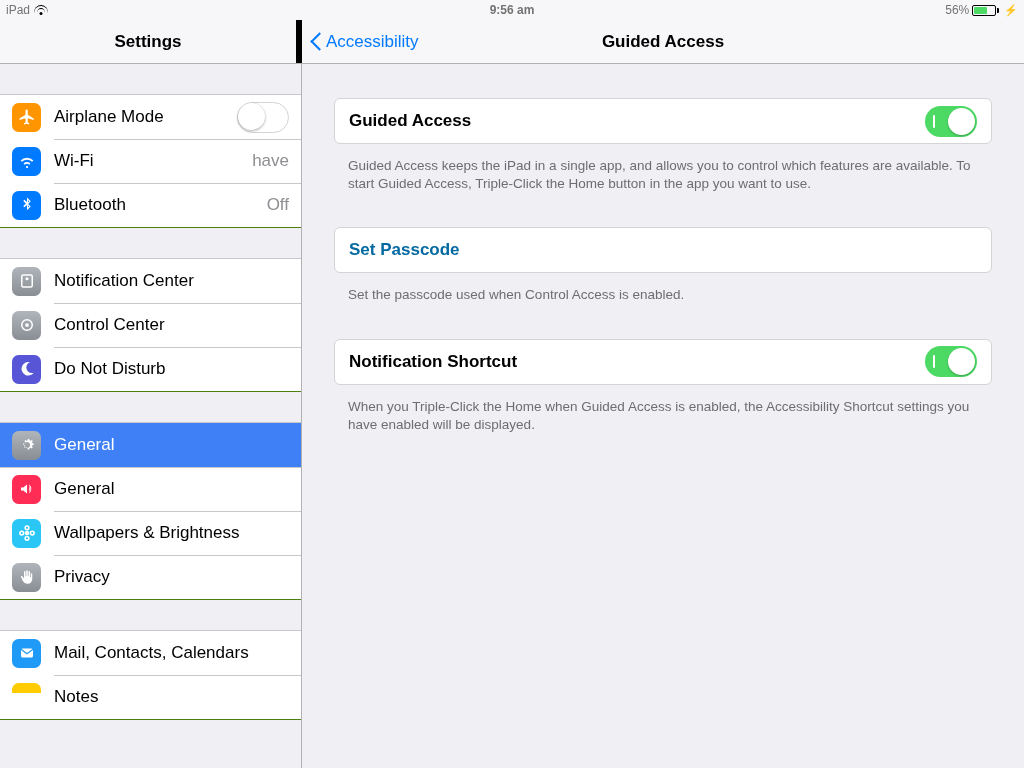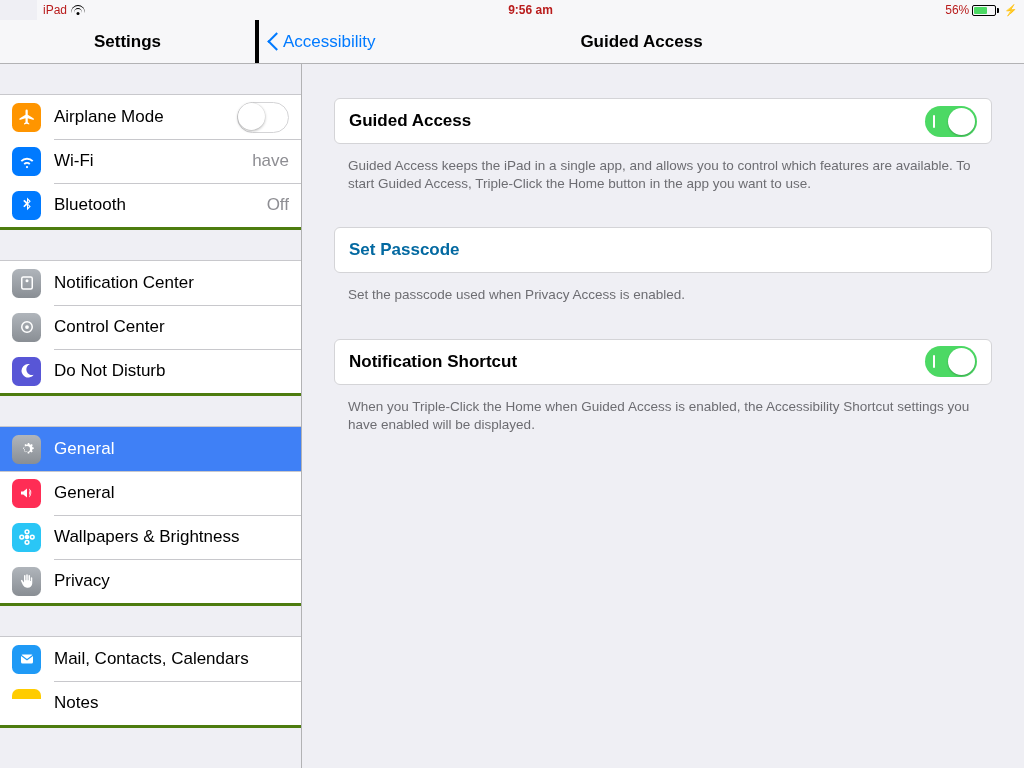--- a/index.html
+++ b/index.html
@@ -1,52 +1,52 @@
 <!DOCTYPE html>
 <html><head>
 <meta charset="utf-8">
 <style>
 * { box-sizing: border-box; margin: 0; padding: 0; }
 html, body { width: 1024px; height: 768px; overflow: hidden; font-family: -apple-system, "Helvetica Neue", Helvetica, Arial, sans-serif; }
 body { background: #efeff4; }
 
 
-.status-bar { height: 20px; background: #f7f7f9; display: flex; align-items: center; font-size: 12px; color: #b91c1c; position: relative; padding: 0 6px; margin-left: 37px; }
+.status-bar { height: 20px; background: #f7f7f9; display: flex; align-items: center; font-size: 12px; color: #737373; position: relative; padding: 0 6px; }
 .status-left { display: flex; align-items: center; gap: 4px; }
 .status-center { position: absolute; left: 50%; transform: translateX(-50%); font-weight: 600; }
 .status-right { margin-left: auto; display: flex; align-items: center; gap: 3px; }
 .wifi-arcs { display:inline-block; width:14px; height:10px; position:relative; }
 .wifi-arcs::before, .wifi-arcs::after { content:""; position:absolute; border:1.5px solid #000; border-bottom:none; border-left:none; border-right:none; border-radius:50% 50% 0 0/100% 100% 0 0; left:50%; transform:translateX(-50%); }
 .wifi-arcs::before { width:14px; height:7px; top:0; }
 .wifi-arcs::after  { width:8px;  height:4px; top:3px; }
 .wifi-dot { position:absolute; width:3px; height:3px; background:#000; border-radius:50%; left:50%; transform:translateX(-50%); bottom:0; }
 .battery { display:inline-flex; align-items:center; }
 .battery-body { width:24px; height:11px; border:1px solid #000; border-radius:2px; position:relative; }
 .battery-fill { position:absolute; left:1px; top:1px; bottom:1px; width:56%; background:#4cd964; border-radius:1px; }
 .battery-cap  { width:2px; height:5px; background:#000; margin-left:1px; border-radius:0 1px 1px 0; }
 .bolt { font-size:11px; margin-left:2px; }
 
 
 .nav-row { height: 44px; display: flex; background:#f7f7f9; border-bottom:1px solid #b2b2b4; }
 .nav-left, .nav-right { display:flex; align-items:center; position:relative; }
-.nav-left { width:259px; justify-content:center; border-right:4px solid #000000; }
+.nav-left { width:302px; justify-content:center; border-right:6px solid #000000; }
 .nav-right { flex:1; }
 .nav-title { font-size:17px; font-weight:700; color:#000; }
 .nav-back { position:absolute; left:8px; display:flex; align-items:center; color:#007aff; font-size:17px; cursor:pointer; }
 .nav-back .chev { width:12px; height:20px; margin-right:4px; position:relative; }
 .nav-back .chev::before { content:""; position:absolute; width:11px; height:11px; border-left:2.5px solid #007aff; border-bottom:2.5px solid #007aff; transform:rotate(45deg); top:3px; left:3px; }
 .nav-right .nav-title { position:absolute; left:50%; transform:translateX(-50%); }
 
 
 .content { display:flex; height:calc(768px - 20px - 44px); }
 .sidebar { width:302px; background:#efeff4; border-right:1px solid #b2b2b4; overflow:hidden; }
 .detail  { flex:1; background:#efeff4; overflow:hidden; }
 
 
-.group { margin-top:30px; background:#fff; border-top:1px solid #c8c8cc; border-bottom:3px solid #4d7c0f; }
+.group { margin-top:30px; background:#fff; border-top:1px solid #c8c8cc; border-bottom:1px solid #4d7c0f; }
 .group:first-child { margin-top:30px; }
 .row { height:44px; display:flex; align-items:center; padding:0 12px 0 12px; position:relative; cursor:pointer; }
 .row + .row::before { content:""; position:absolute; top:0; left:54px; right:0; height:1px; background:#c8c8cc; }
 .row .icon { width:29px; height:29px; border-radius:6.5px; margin-right:13px; display:flex; align-items:center; justify-content:center; flex:0 0 29px; }
 .row .label { font-size:17px; color:#000; font-weight:500; }
 .row .value { margin-left:auto; font-size:17px; color:#8e8e93; }
 .row.selected { background:#3f80f6; }
 .row.selected .label { color:#ffffff; }
 .row.selected + .row::before { left:0; }
 
@@ -245,21 +245,21 @@
             </span>
         </div>
       </div>
       <div class="d-footer">Guided Access keeps the iPad in a single app, and allows you to control which features are available. To start Guided Access, Triple-Click the Home button in the app you want to use.</div>
 
       <div class="d-group">
         <div class="d-row link">
           <span class="d-label">Set Passcode</span>
         </div>
       </div>
-      <div class="d-footer">Set the passcode used when Privacy Access is enabled.</div>
+      <div class="d-footer">Set the passcode used when Control Access is enabled.</div>
 
       <div class="d-group">
         <div class="d-row">
           <span class="d-label">Notification Shortcut</span>
           <span class="switch">
               <span class="knob"></span>
             </span>
         </div>
       </div>
       <div class="d-footer">When you Triple-Click the Home when Guided Access is enabled, the Accessibility Shortcut settings you have enabled will be displayed.</div>

